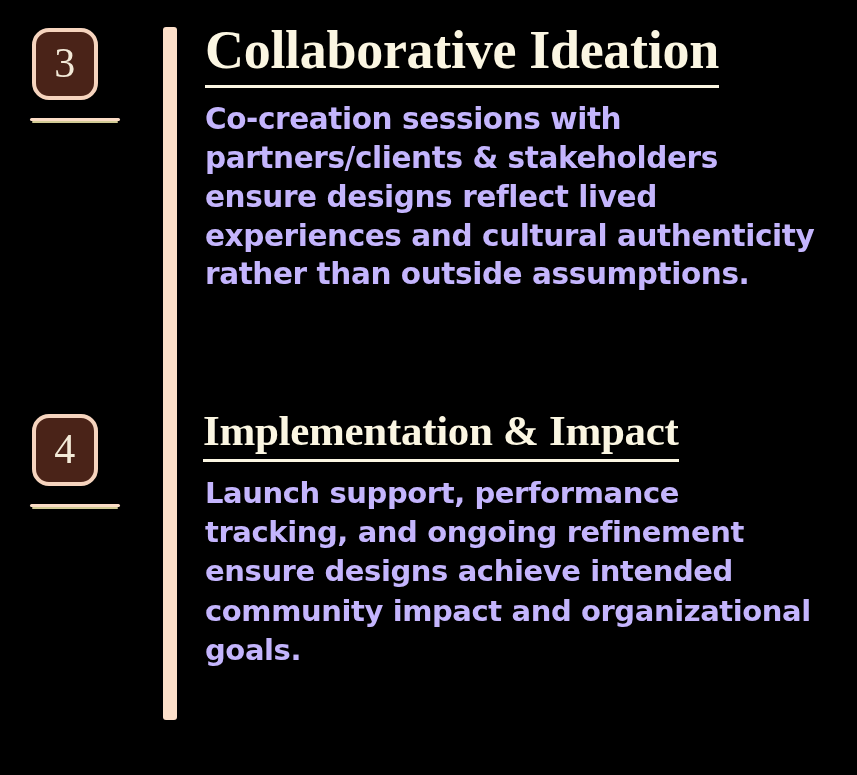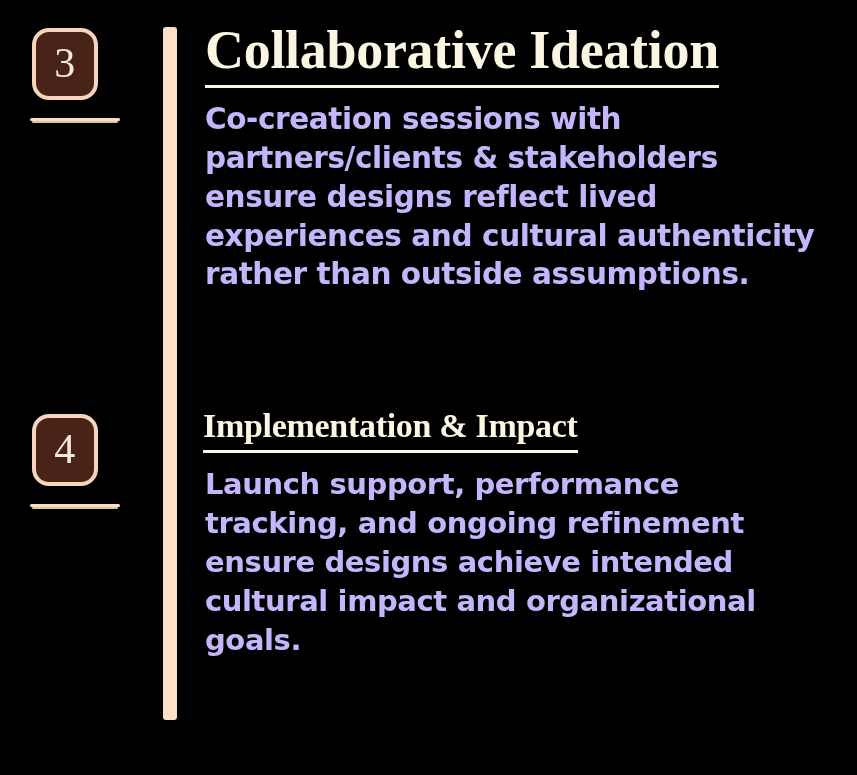--- a/index.html
+++ b/index.html
@@ -112,21 +112,21 @@
     line-height: 1.05;
     color: #FBF6E2;
     letter-spacing: -0.3px;
     white-space: nowrap;
     display: inline-block;
     padding-bottom: 6px;
     border-bottom: 3px solid #FBF6E2;
   }
 
   .step--three .step-title { font-size: 54px; }
-  .step--four  .step-title { font-size: 34px; margin-left: -2px; }
+  .step--four  .step-title { font-size: 43px; margin-left: -2px; }
 
   .step-body {
     margin-top: 12px;
     font-family: "DejaVu Sans", sans-serif;
     font-weight: 700;
     font-size: 29.5px;
     line-height: 1.32;
     color: #c4b5fd;
     letter-spacing: -0.4px;
     width: 630px;
@@ -165,18 +165,18 @@
 
     <div class="marker">
       <div class="badge">
         <span class="badge-num">4</span>
       </div>
       <div class="marker-rule"></div>
     </div>
 
     <div class="content">
       <h2 class="step-title">Implementation &amp; Impact</h2>
-      <p class="step-body">Launch support, performance tracking, and ongoing refinement ensure designs achieve intended cultural impact and organizational goals.</p>
+      <p class="step-body">Launch support, performance tracking, and ongoing refinement ensure designs achieve intended community impact and organizational goals.</p>
     </div>
 
   </section>
 
 </div>
 
 </body></html>

